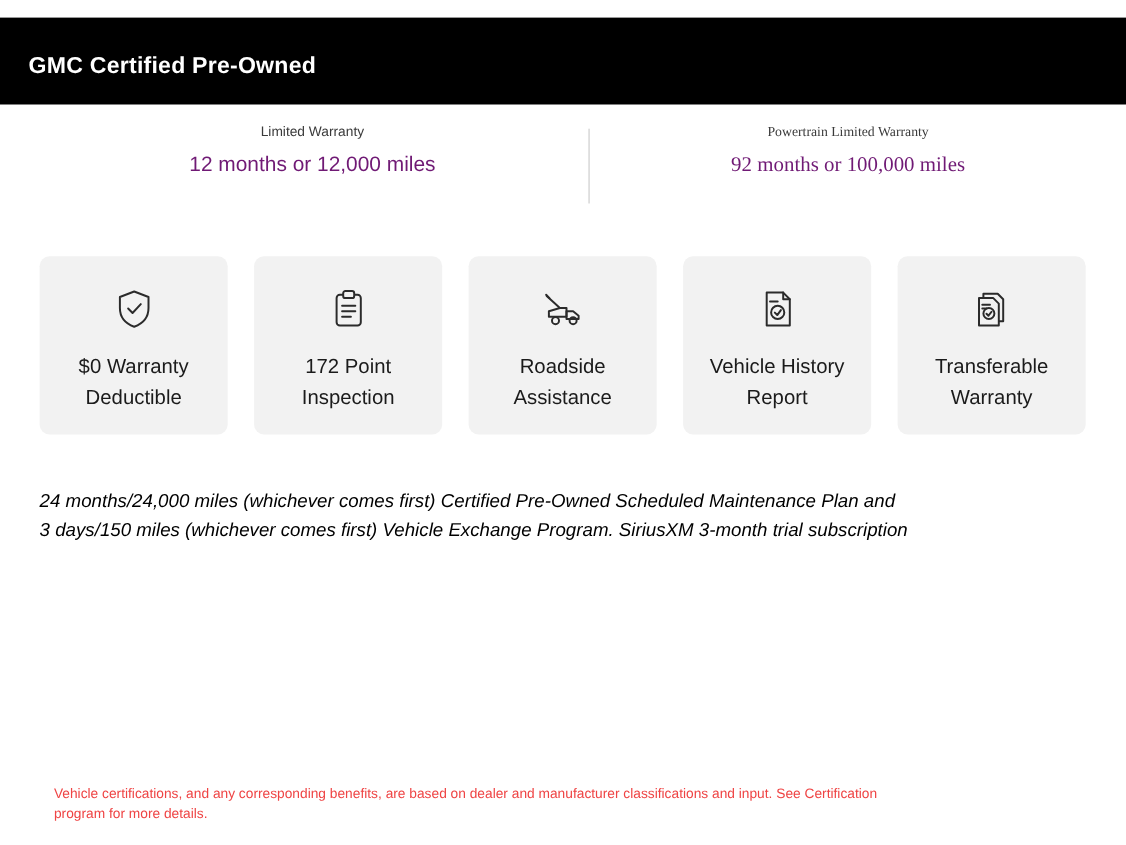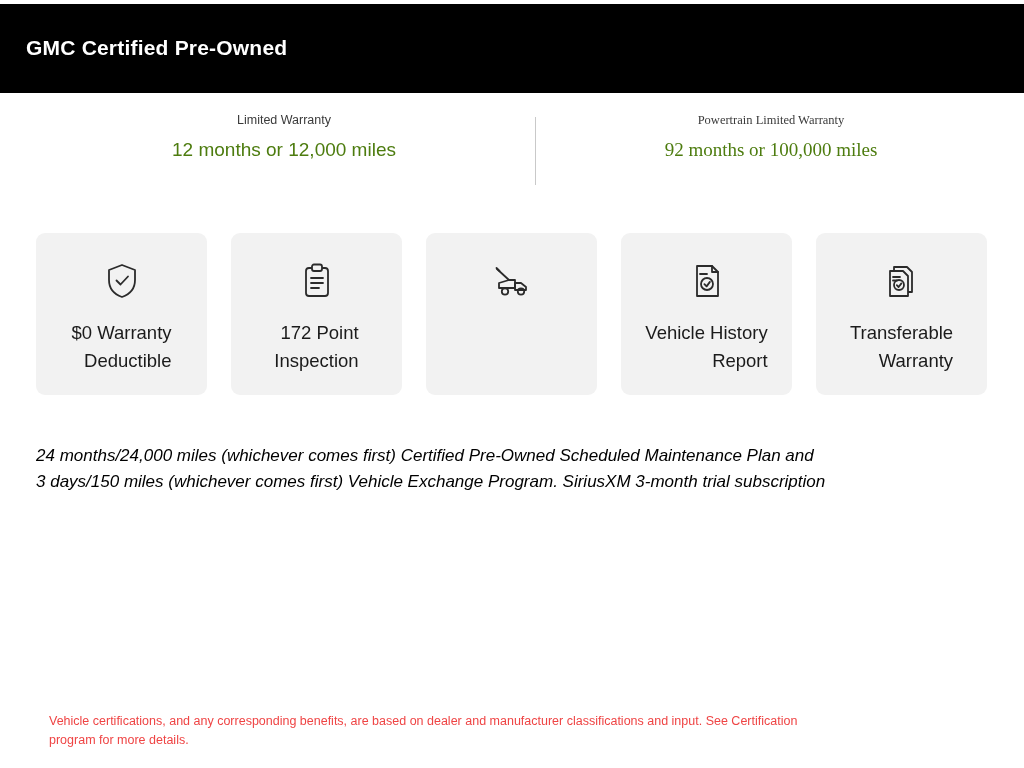--- a/index.html
+++ b/index.html
@@ -17,24 +17,24 @@
   .page {
     position: relative;
     width: 1024px;
     height: 768px;
     background: #ffffff;
   }
 
   
   .header {
     position: absolute;
-    top: 4px;
+    top: 16px;
     left: 0;
     width: 1024px;
-    height: 89px;
+    height: 79px;
     background: #000000;
   }
   .header-title {
     position: absolute;
     left: 26px;
     top: 32px;
     color: #ffffff;
     font-size: 21px;
     font-weight: bold;
     letter-spacing: 0.2px;
@@ -55,21 +55,21 @@
   }
   .warranty-block.left { left: 58px; }
   .warranty-block.right { left: 545px; font-family: Liberation Serif, serif; }
   .warranty-label {
     font-size: 12.5px;
     color: #3a3a3a;
     line-height: 17px;
   }
   .warranty-value {
     font-size: 19px;
-    color: #4d7c0f;
+    color: #701a75;
     margin-top: 9px;
     line-height: 24px;
   }
   .warranty-divider {
     position: absolute;
     left: 519px;
     top: 5px;
     width: 1px;
     height: 68px;
     background: #c9c9c9;
@@ -98,21 +98,21 @@
   .card-icon {
     width: 44px;
     height: 44px;
     display: block;
     color: #2b2b2b;
   }
   .card-label {
     margin-top: 16px;
     font-size: 18.5px;
     line-height: 28px;
-    text-align: right;
+    text-align: center;
     color: #1b1b1b;
     padding: 0 6px;
     white-space: pre-line;
   }
 
   
   .description {
     position: absolute;
     left: 36px;
     top: 443px;
@@ -186,20 +186,22 @@
       <span class="card-icon">
         <svg viewBox="0 0 44 44" width="44" height="44" fill="none" stroke="currentColor" stroke-width="1.8" stroke-linecap="round" stroke-linejoin="round">
           <path d="M7 10 L19 21"></path>
           <path d="M19 21 H25 V29 H9 V24 Z"></path>
           <path d="M25 24 H31 L36 28 V31 H25 Z"></path>
           <circle cx="15" cy="32.5" r="3.2"></circle>
           <circle cx="31" cy="32.5" r="3.2"></circle>
           <path d="M6.5 9 L9.5 12"></path>
         </svg>
       </span>
+      <div class="card-label">Roadside
+Assistance</div>
     </div>
 
     <div class="card">
       <span class="card-icon">
         <svg viewBox="0 0 44 44" width="44" height="44" fill="none" stroke="currentColor" stroke-width="1.8" stroke-linecap="round" stroke-linejoin="round">
           <path d="M12 7 H27 L33 13 V37 H12 Z"></path>
           <path d="M27 7 V13 H33"></path>
           <circle cx="22" cy="25" r="6"></circle>
           <path d="M19.4 25.2 L21.6 27.4 L24.9 22.9"></path>
           <path d="M15 15 H22"></path>

